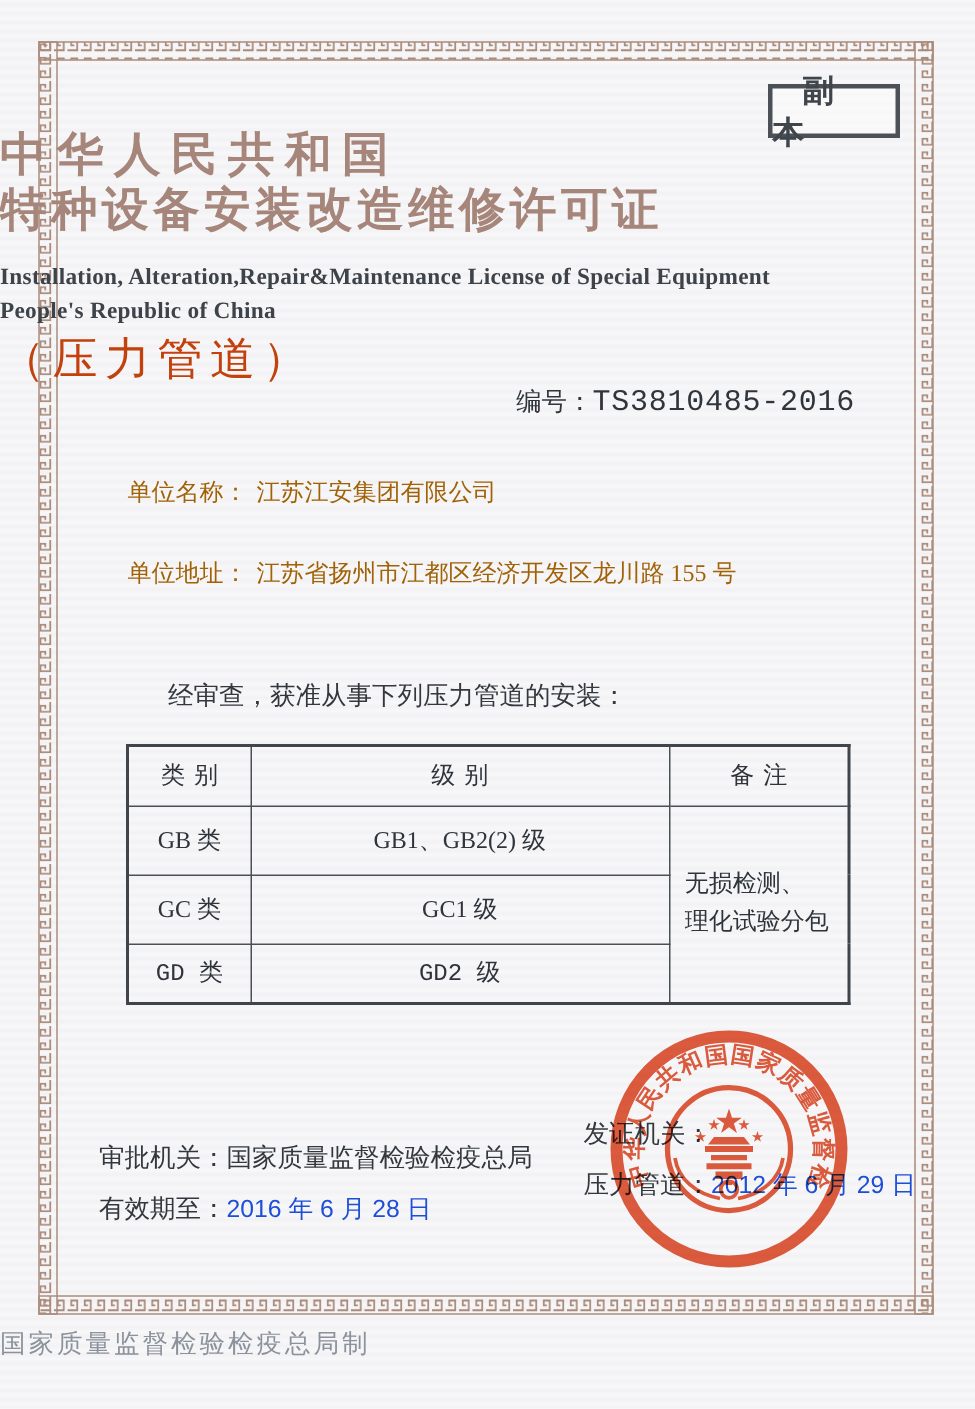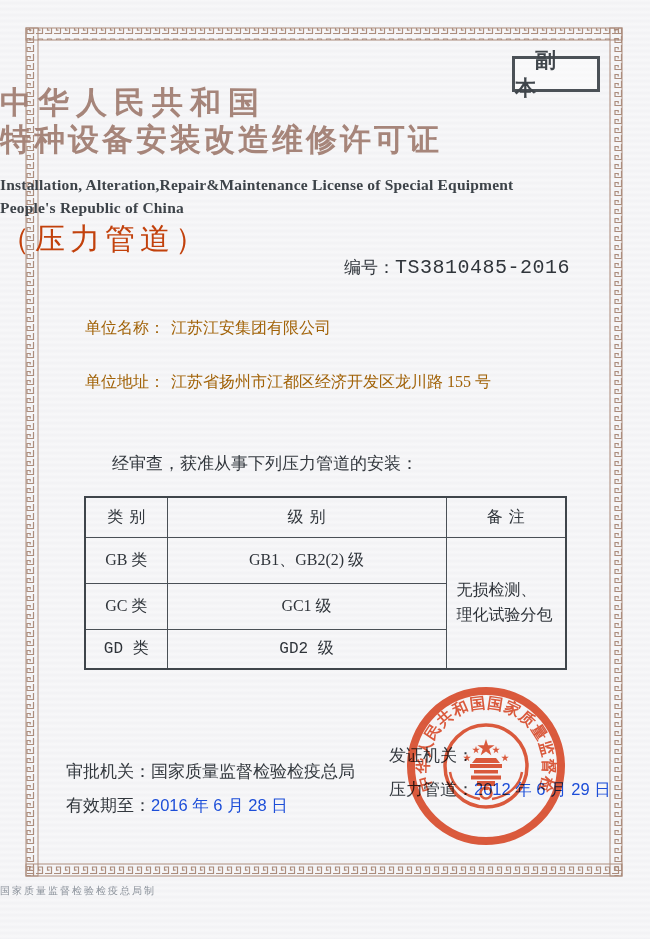--- a/index.html
+++ b/index.html
@@ -54,21 +54,21 @@
   table.perm{border:2px solid #3f454b;}
   table.perm th{letter-spacing:6px;text-indent:6px;}
   col.c1{width:82px;} col.c2{width:279px;} col.c3{width:120px;}
   .remark-cell{text-align:left !important;padding-left:10px !important;line-height:1.55;font-size:16px;border-radius:21px;}
 
   .footer-row{font-size:17px;color:#33383e;}
   .fr-a{top:744px;} .fr-b{top:778px;}
   .fl{left:66px;margin-top:16px;} .fr{left:348px;margin-left:41px;}
   .date-val{font-family:"Liberation Sans","DejaVu Sans",sans-serif;font-size:16.5px;color:#1d4ed8;}
 
-  .made-by{top:884px;font-size:10px;color:#8b929b;letter-spacing:2px;}
+  .made-by{top:884px;font-size:17px;color:#8b929b;letter-spacing:2px;}
 
   .seal{
     left:381px;top:661px;width:210px;height:210px;
     mix-blend-mode:multiply;opacity:.93;pointer-events:none;
   }
   .frame-svg{left:0;top:0;width:650px;height:939px;pointer-events:none;}
 </style>
 </head>
 <body>
 

